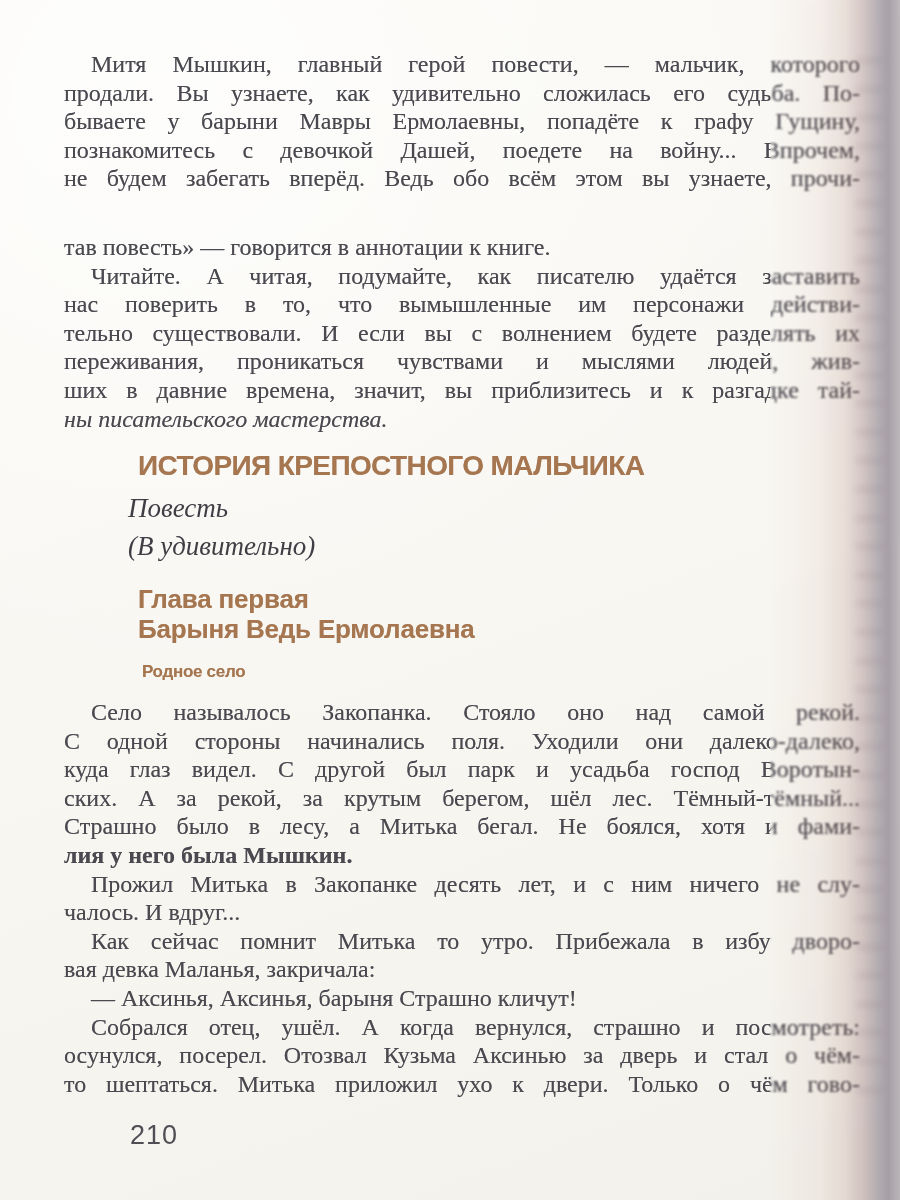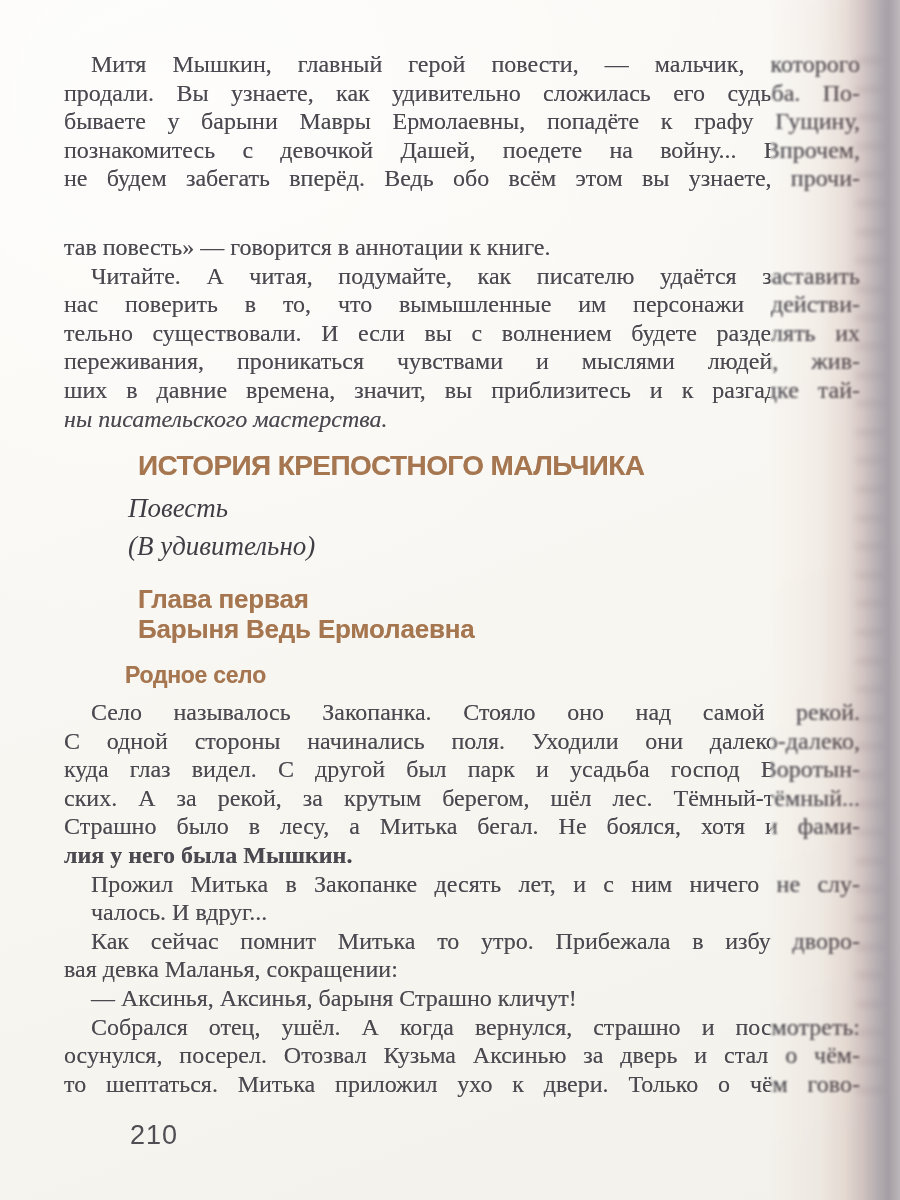--- a/index.html
+++ b/index.html
@@ -39,22 +39,22 @@
     position:absolute;left:128px;top:492px;
     font-style:italic;font-size:27px;color:#403e44;line-height:32px;
   }
   .abridged{
     position:absolute;left:128px;top:530px;
     font-style:italic;font-size:27px;color:#403e44;line-height:32px;
   }
   .chapter-block{position:absolute;left:128px;top:584px;line-height:30px;}
   .chapter-block div{font-size:26px;letter-spacing:-0.2px;text-shadow:0 0 0.4px rgba(165,118,79,0.5);}
   .section-heading{
-    position:absolute;left:115px;top:662px;
-    font-size:23px;letter-spacing:-0.3px;
+    position:absolute;left:132px;top:662px;
+    font-size:17px;letter-spacing:-0.3px;
     text-shadow:0 0 0.4px rgba(165,118,79,0.5);
   }
   .page-number{
     position:absolute;left:130px;top:1120px;
     font-family:"Liberation Sans", sans-serif;
     font-size:27px;letter-spacing:1px;color:#504e54;
   }
   
   .gutter-shadow{
     position:absolute;right:0;top:0;width:130px;height:1200px;
@@ -120,25 +120,25 @@
       <div class="para">
         <div class="bodyline" style="color: rgb(75, 73, 80);">Село называлось Закопанка. Стояло оно над самой рекой.</div>
         <div class="bodyline" style="color: rgb(75, 73, 80);">С одной стороны начинались поля. Уходили они далеко-далеко,</div>
         <div class="bodyline" style="color: rgb(75, 73, 80);">куда глаз видел. С другой был парк и усадьба господ Воротын-</div>
         <div class="bodyline" style="color: rgb(75, 73, 80);">ских. А за рекой, за крутым берегом, шёл лес. Тёмный-тёмный...</div>
         <div class="bodyline" style="color: rgb(75, 73, 80);">Страшно было в лесу, а Митька бегал. Не боялся, хотя и фами-</div>
         <div class="bodyline lastline" style="color: rgb(75, 73, 80); font-weight: bold;">лия у него была Мышкин.</div>
       </div>
       <div class="para">
         <div class="bodyline" style="color: rgb(75, 73, 80);">Прожил Митька в Закопанке десять лет, и с ним ничего не слу-</div>
-        <div class="bodyline lastline" style="color: rgb(75, 73, 80); margin-left: 27px;">чалось. И вдруг...</div>
+        <div class="bodyline lastline" style="color: rgb(75, 73, 80);">чалось. И вдруг...</div>
       </div>
       <div class="para">
         <div class="bodyline" style="color: rgb(75, 73, 80);">Как сейчас помнит Митька то утро. Прибежала в избу дворо-</div>
-        <div class="bodyline lastline" style="color: rgb(75, 73, 80);">вая девка Маланья, сокращении:</div>
+        <div class="bodyline lastline" style="color: rgb(75, 73, 80);">вая девка Маланья, закричала:</div>
       </div>
       <div class="para">
         <div class="bodyline lastline" style="color: rgb(75, 73, 80);">— Аксинья, Аксинья, барыня Страшно кличут!</div>
       </div>
       <div class="para">
         <div class="bodyline" style="color: rgb(75, 73, 80);">Собрался отец, ушёл. А когда вернулся, страшно и посмотреть:</div>
         <div class="bodyline" style="color: rgb(75, 73, 80);">осунулся, посерел. Отозвал Кузьма Аксинью за дверь и стал о чём-</div>
         <div class="bodyline" style="color: rgb(75, 73, 80);">то шептаться. Митька приложил ухо к двери. Только о чём гово-</div>
       </div>
     </div>

